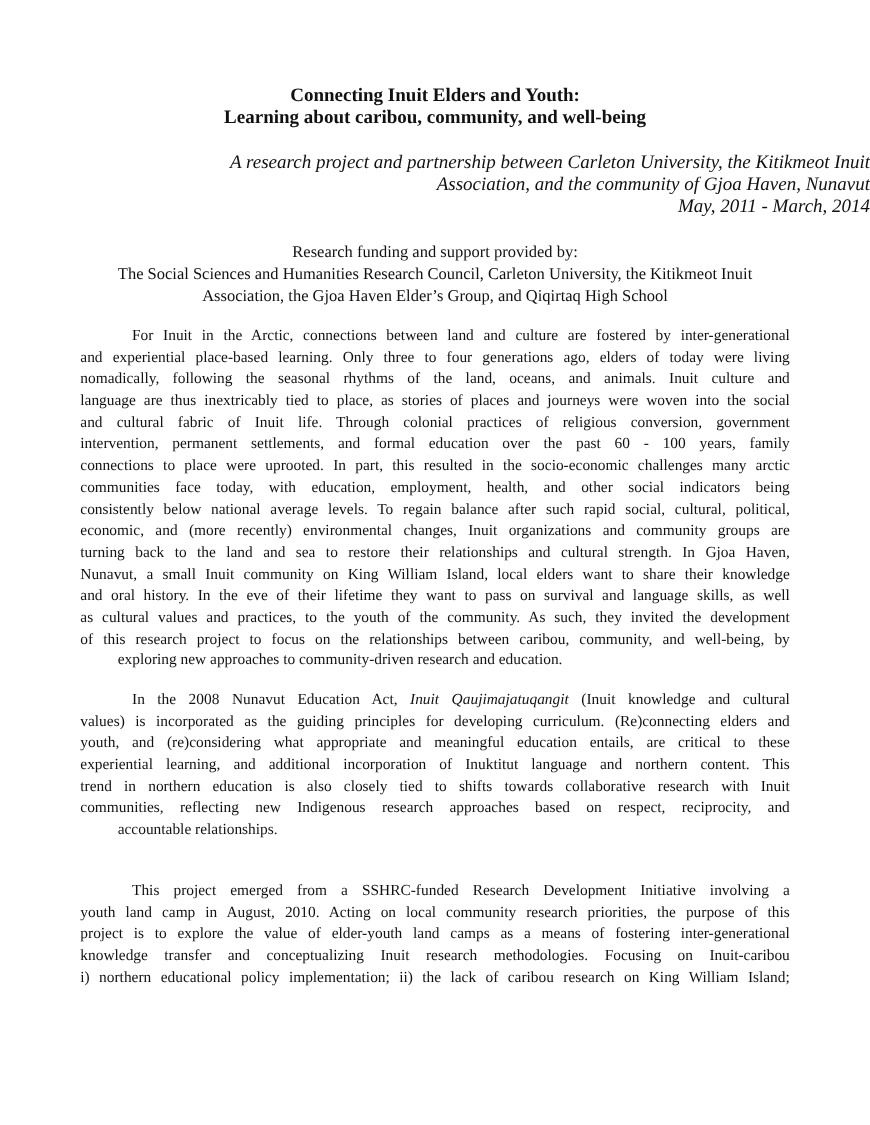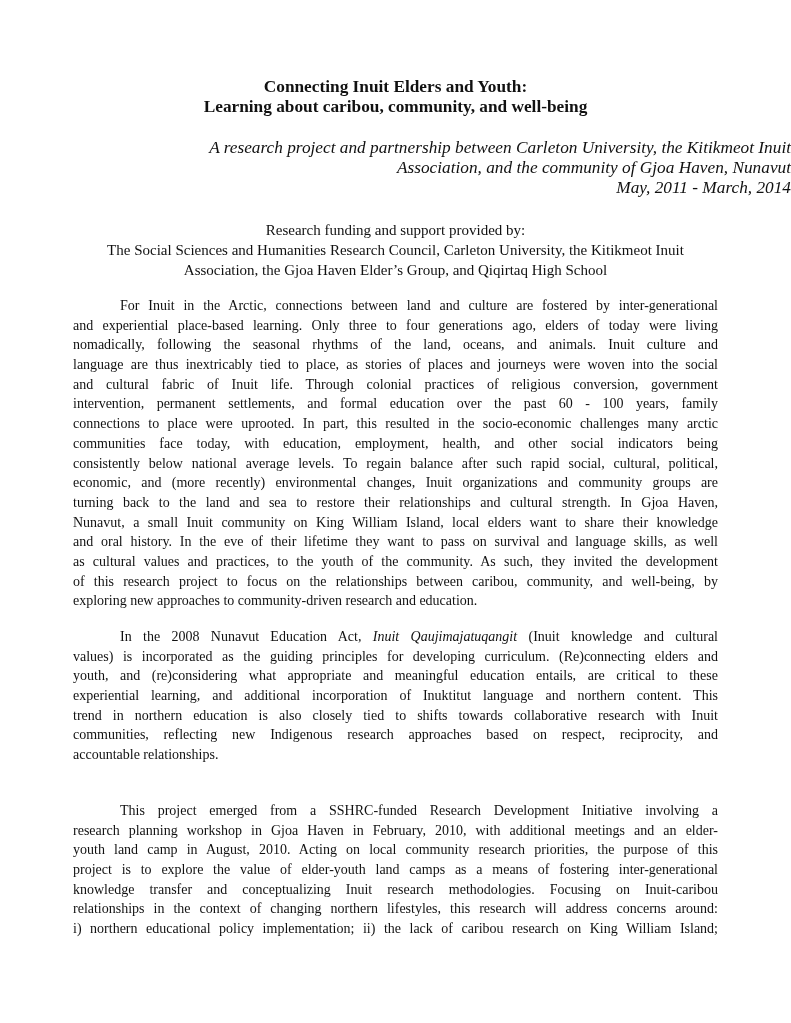--- a/index.html
+++ b/index.html
@@ -7,21 +7,21 @@
            font-family: "Liberation Serif", serif; color: #111111; }
     .page { position: absolute; left: 0; top: 0; width: 791px; height: 868px; }
     .title { position: absolute; left: 0; width: 791px; text-align: center;
              font-weight: bold; font-size: 17.3px; line-height: 20px; top: 77px; }
     .subtitle { position: absolute; left: 0; width: 791px; text-align: right;
                 font-style: italic; font-size: 17.3px; line-height: 20px; top: 138px; }
     .funding { position: absolute; left: 0; width: 791px; text-align: center;
                font-size: 15px; line-height: 20px; top: 220px; }
     .para { position: absolute; left: 73px; width: 645px; font-size: 14px; line-height: 19.7px; }
     .line { display: block; white-space: nowrap; text-align: justify; text-align-last: justify; height: 19.7px; }
-    .line.last { text-align-last: left; }
+    .line.last { text-align-last: left; margin-left: 34px; }
     .line.indent { padding-left: 47px; }
     .tline { display: block; }
   </style>
 </head>
 <body>
 
 <div class="page">
 
   <div class="title">
     <span class="tline">Connecting Inuit Elders and Youth:</span>
@@ -64,21 +64,19 @@
     <span class="line">values) is incorporated as the guiding principles for developing curriculum.  (Re)connecting elders and</span>
     <span class="line">youth, and (re)considering what appropriate and meaningful education entails, are critical to these</span>
     <span class="line">experiential learning, and additional incorporation of Inuktitut language and northern content.  This</span>
     <span class="line">trend in northern education is also closely tied to shifts towards collaborative research with Inuit</span>
     <span class="line">communities, reflecting new Indigenous research approaches based on respect, reciprocity, and</span>
     <span class="line last">accountable relationships.</span>
   </div>
 
   <div class="para" style="top:801px;">
     <span class="line indent">This project emerged from a SSHRC-funded Research Development Initiative involving a</span>
-    <span class="line">research planning workshop in Gjoa Haven in February, 2010, with additional meetings and an elder-</span>
     <span class="line">youth land camp in August, 2010.  Acting on local community research priorities, the purpose of this</span>
     <span class="line">project is to explore the value of elder-youth land camps as a means of fostering inter-generational</span>
     <span class="line">knowledge transfer and conceptualizing Inuit research methodologies.  Focusing on Inuit-caribou</span>
-    <span class="line">relationships in the context of changing northern lifestyles, this research will address concerns around:</span>
     <span class="line">i) northern educational policy implementation; ii) the lack of caribou research on King William Island;</span>
   </div>
 
 </div>
 
 </body></html>

